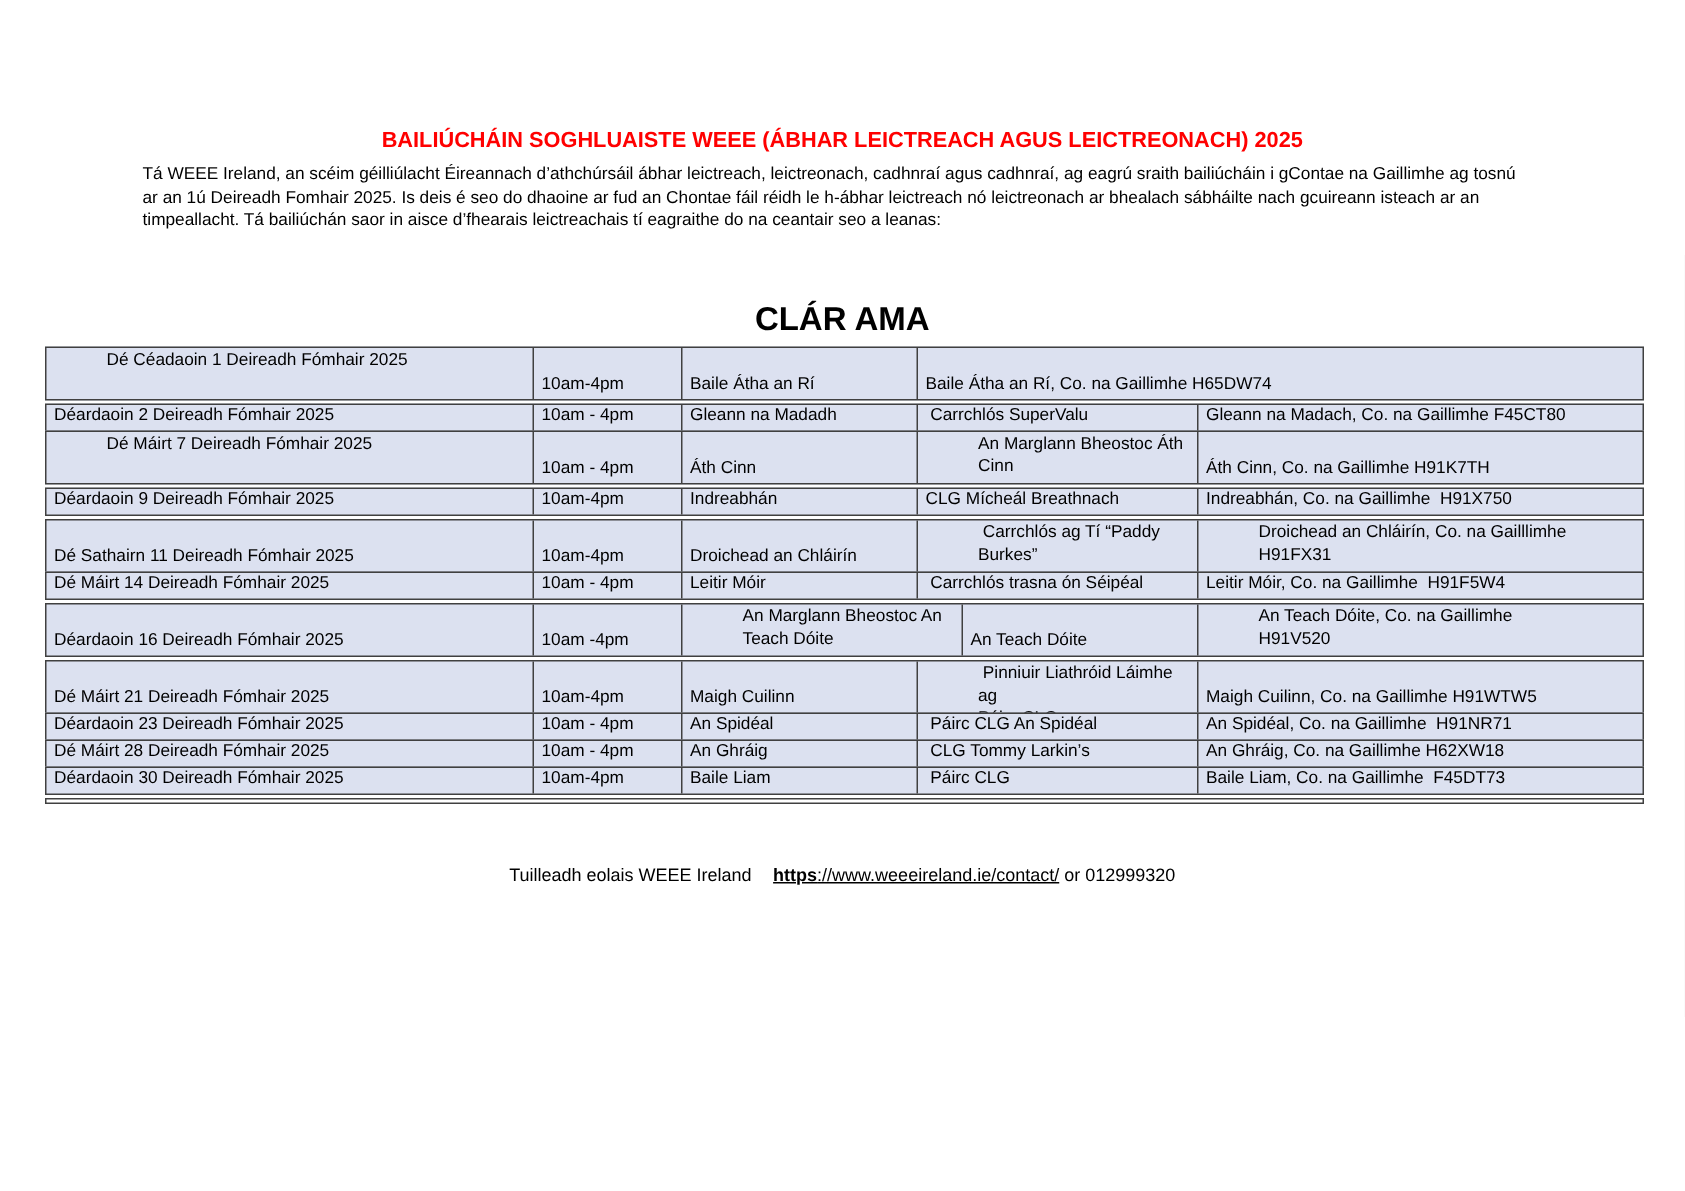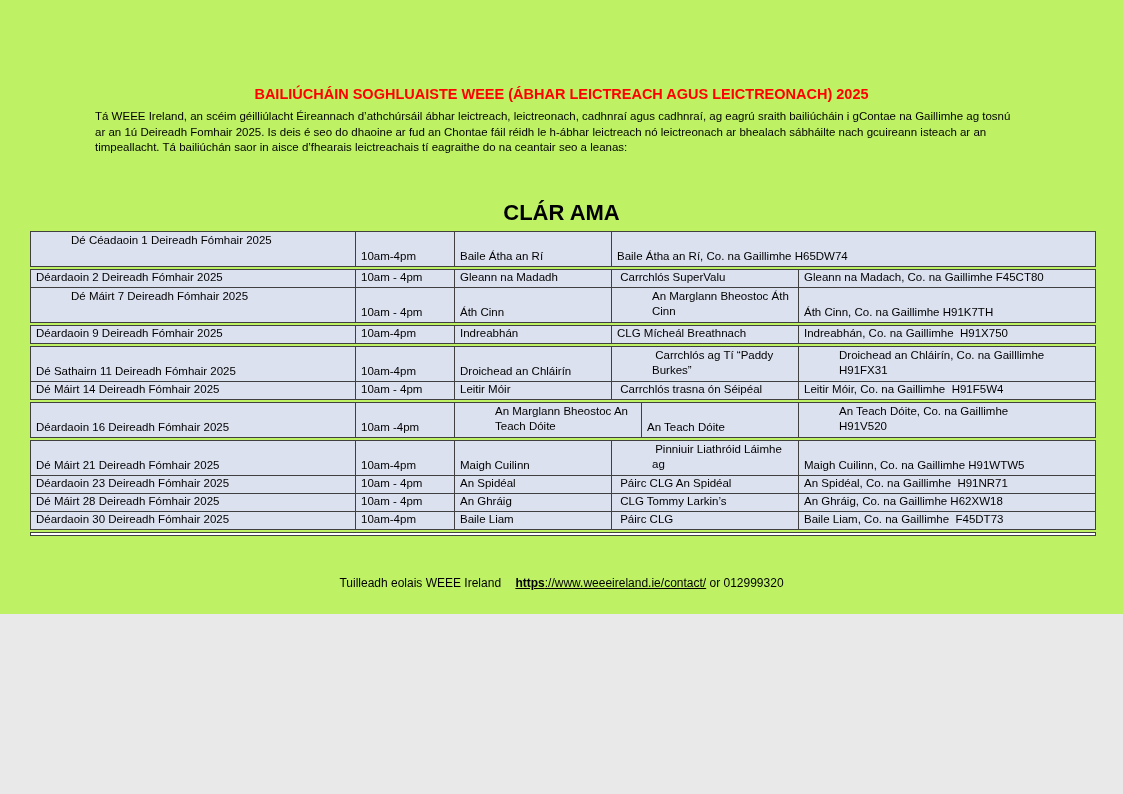--- a/index.html
+++ b/index.html
@@ -3,21 +3,21 @@
 <meta charset="utf-8">
 <style>
   :root{
     --title-color:#ff0000;
     --cell-bg:#dce1f0;
     --border:#404040;
   }
   *{box-sizing:border-box;}
   body{margin:0;background:#e9e9e9;font-family:"Liberation Sans",sans-serif;}
   .page{
-    width:1123px;height:614px;background:#bef264;margin:0 auto;
+    width:1123px;height:794px;background:#ffffff;margin:0 auto;
     position:relative;overflow:hidden;color:#000;
   }
   .doc-title{
     margin:86px 0 0 0;text-align:center;
     font-size:14.5px;font-weight:bold;color:var(--title-color);
     letter-spacing:0;
   }
   .intro{
     margin:7px 100px 10px 95px;
     font-size:11.5px;line-height:15.6px;

